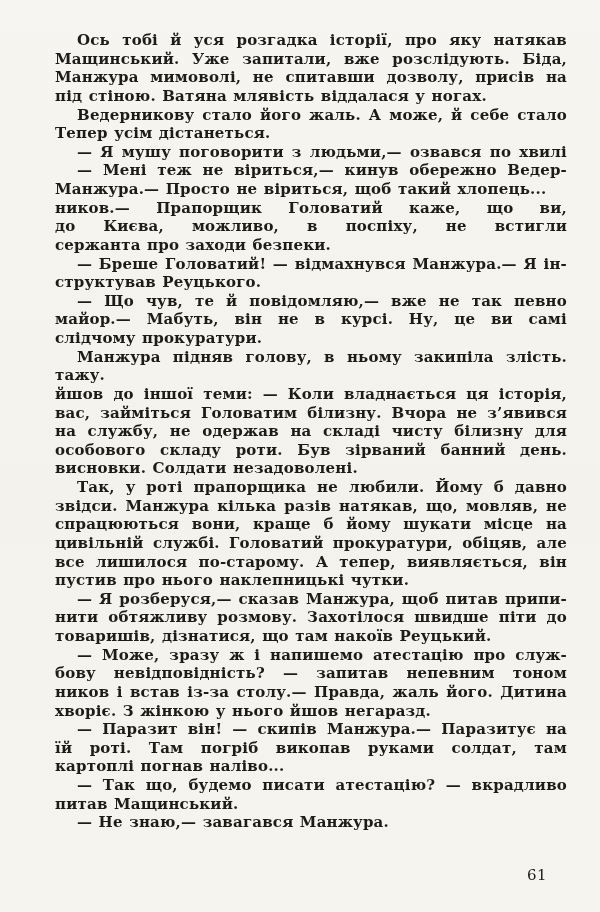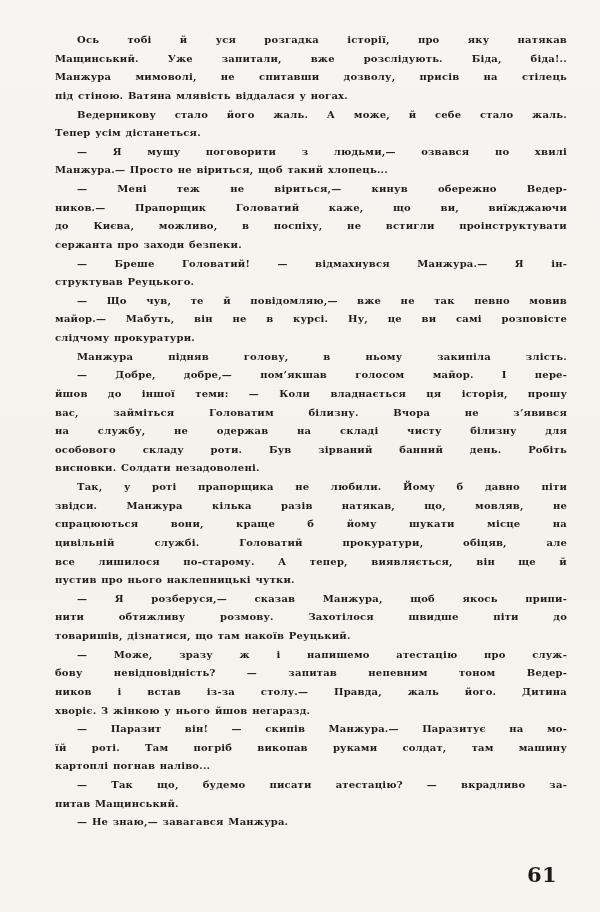--- a/index.html
+++ b/index.html
@@ -16,21 +16,21 @@
     font-family: "DejaVu Serif", serif;
   }
   .text-block {
     position: absolute;
     left: 55px;
     top: 31px;
     width: 512px;
     color: var(--ink);
     font-family: "DejaVu Serif", serif;
     font-weight: 700;
-    font-size: 10px;
+    font-size: 15px;
     line-height: 18.64px;
     letter-spacing: 0.2px;
     word-spacing: 1px;
   }
   .ln {
     height: 18.64px;
     overflow: hidden;
     text-align: justify;
     text-align-last: justify;
     white-space: normal;
@@ -39,61 +39,61 @@
     text-align: left;
     text-align-last: left;
   }
   .ln.ind { padding-left: 22px; }
   .page-number {
     position: absolute;
     left: 527px;
     top: 866px;
     color: var(--ink);
     font-family: "DejaVu Serif", serif;
-    font-weight: 700;
-    font-size: 21px;
+    font-weight: 400;
+    font-size: 15px;
     line-height: 18.64px;
     letter-spacing: 0.5px;
   }
 </style>
 </head>
 <body>
 
 <div class="text-block">
   <div class="ln ind">Ось тобі й уся розгадка історії, про яку натякав</div>
   <div class="ln">Мащинський. Уже запитали, вже розслідують. Біда, біда!..</div>
   <div class="ln">Манжура мимоволі, не спитавши дозволу, присів на стілець</div>
   <div class="ln end">під стіною. Ватяна млявість віддалася у ногах.</div>
   <div class="ln ind">Ведерникову стало його жаль. А може, й себе стало жаль.</div>
   <div class="ln end">Тепер усім дістанеться.</div>
   <div class="ln ind">— Я мушу поговорити з людьми,— озвався по хвилі</div>
+  <div class="ln ind">— Мені теж не віриться,— кинув обережно Ведер-</div>
   <div class="ln end">Манжура.— Просто не віриться, щоб такий хлопець...</div>
-  <div class="ln ind">— Мені теж не віриться,— кинув обережно Ведер-</div>
   <div class="ln">ников.— Прапорщик Головатий каже, що ви, виїжджаючи</div>
   <div class="ln">до Києва, можливо, в поспіху, не встигли проінструктувати</div>
   <div class="ln end">сержанта про заходи безпеки.</div>
   <div class="ln ind">— Бреше Головатий! — відмахнувся Манжура.— Я ін-</div>
   <div class="ln end">структував Реуцького.</div>
   <div class="ln ind">— Що чув, те й повідомляю,— вже не так певно мовив</div>
   <div class="ln">майор.— Мабуть, він не в курсі. Ну, це ви самі розповісте</div>
   <div class="ln end">слідчому прокуратури.</div>
   <div class="ln ind">Манжура підняв голову, в ньому закипіла злість.</div>
-  <div class="ln ind">— Добре, добре,— пом’якшав голосом майор. І пере-</div>
+  <div class="ln end">тажу.</div>
   <div class="ln">йшов до іншої теми: — Коли владнається ця історія, прошу</div>
   <div class="ln">вас, займіться Головатим білизну. Вчора не з’явився</div>
   <div class="ln">на службу, не одержав на складі чисту білизну для</div>
   <div class="ln">особового складу роти. Був зірваний банний день. Робіть</div>
   <div class="ln end">висновки. Солдати незадоволені.</div>
   <div class="ln ind">Так, у роті прапорщика не любили. Йому б давно піти</div>
   <div class="ln">звідси. Манжура кілька разів натякав, що, мовляв, не</div>
   <div class="ln">спрацюються вони, краще б йому шукати місце на</div>
   <div class="ln">цивільній службі. Головатий прокуратури, обіцяв, але</div>
   <div class="ln">все лишилося по-старому. А тепер, виявляється, він ще й</div>
   <div class="ln end">пустив про нього наклепницькі чутки.</div>
-  <div class="ln ind">— Я розберуся,— сказав Манжура, щоб якось припи-</div>
+  <div class="ln ind">— Я розберуся,— сказав Манжура, щоб питав припи-</div>
   <div class="ln">нити обтяжливу розмову. Захотілося швидше піти до</div>
   <div class="ln end">товаришів, дізнатися, що там накоїв Реуцький.</div>
   <div class="ln ind">— Може, зразу ж і напишемо атестацію про служ-</div>
   <div class="ln">бову невідповідність? — запитав непевним тоном Ведер-</div>
   <div class="ln">ников і встав із-за столу.— Правда, жаль його. Дитина</div>
   <div class="ln end">хворіє. З жінкою у нього йшов негаразд.</div>
   <div class="ln ind">— Паразит він! — скипів Манжура.— Паразитує на мо-</div>
   <div class="ln">їй роті. Там погріб викопав руками солдат, там машину</div>
   <div class="ln end">картоплі погнав наліво...</div>
   <div class="ln ind">— Так що, будемо писати атестацію? — вкрадливо за-</div>

